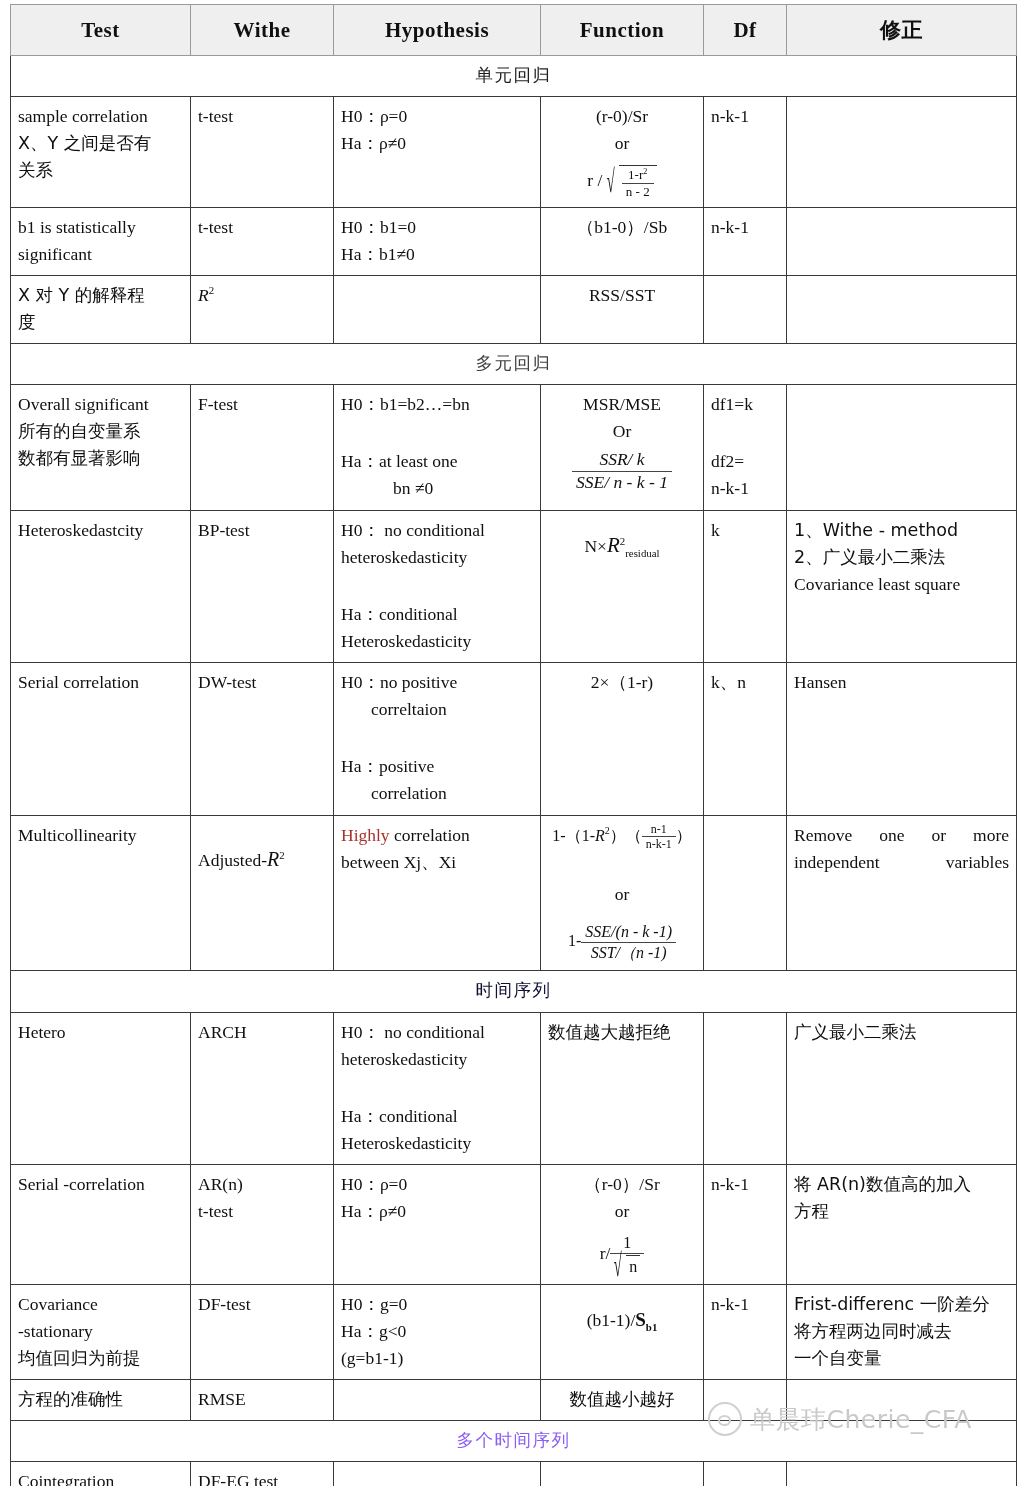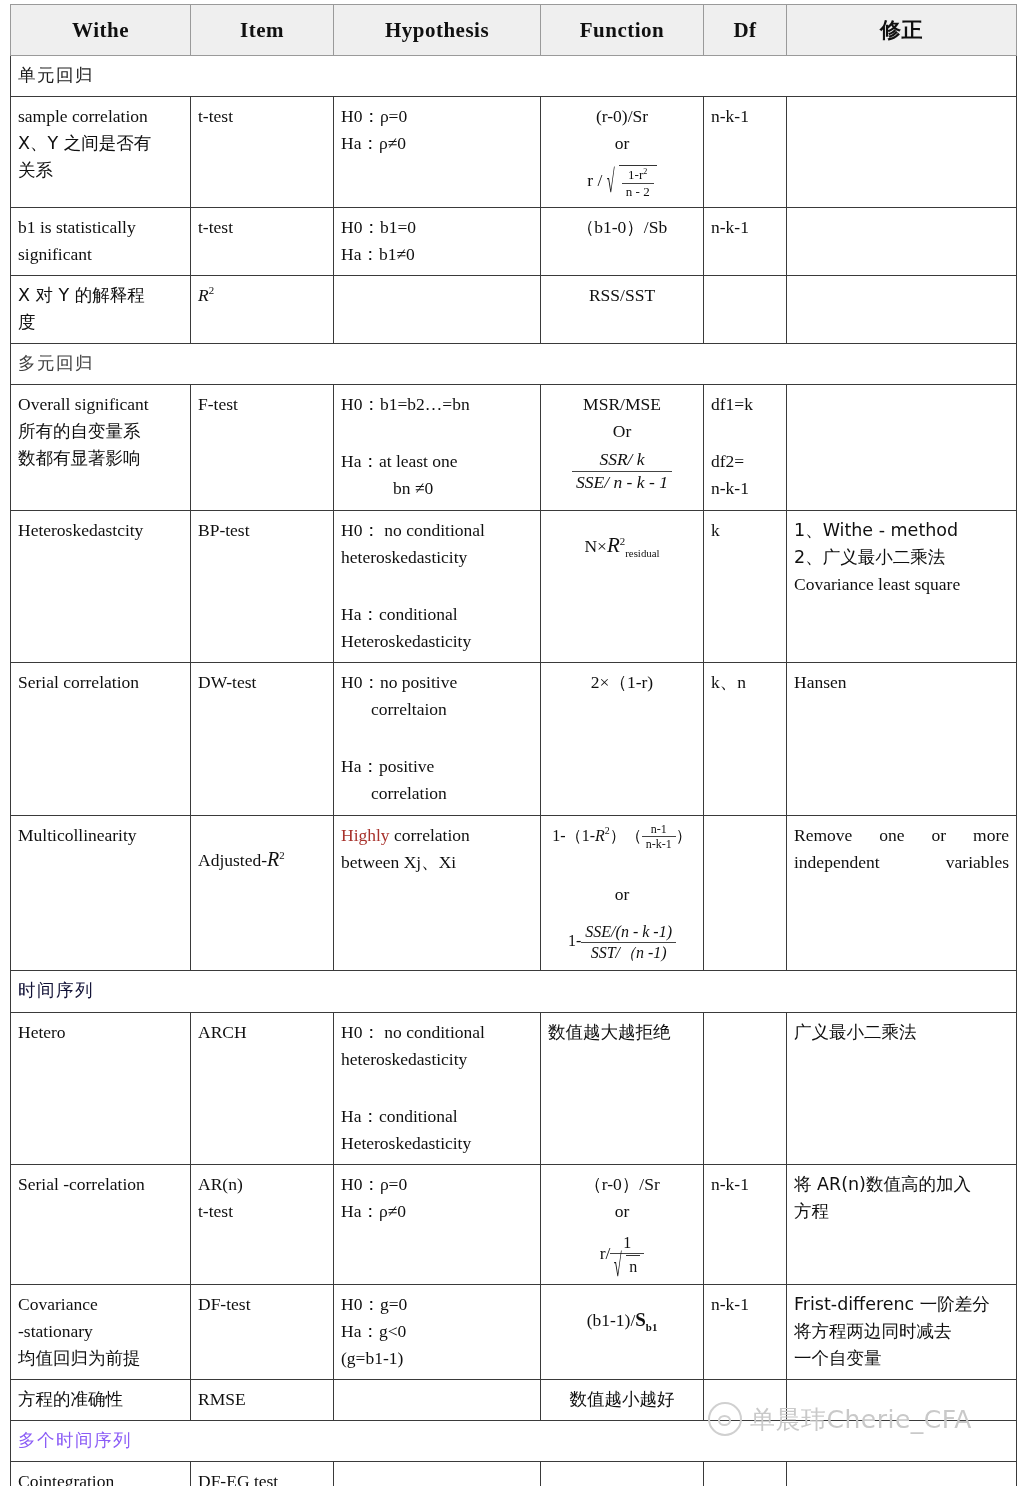--- a/index.html
+++ b/index.html
@@ -44,20 +44,21 @@
     font-size:21px;
     height:42px;
     padding:4px 3px;
     border-color:#9a9a9a;
     letter-spacing:.5px;
   }
   tr.head td.cjk{font-family:"DejaVu Sans","Liberation Sans",sans-serif;font-weight:bold;}
 
   
   td.band{
+    text-align:center;
     vertical-align:middle;
     font-family:Liberation Serif, serif;
     font-size:18px;
     font-weight:normal;
     height:26px;
     padding:3px 0;
     letter-spacing:1.5px;
     border-left-color:#3a3a3a;border-right-color:#3a3a3a;
   }
   td.band-orange{background:#c0662c;color:#1c1c1c;border-top-color:#a8551f;border-bottom-color:#a8551f;}
@@ -133,22 +134,22 @@
       <col class="c-item">
         <col class="c-test">
         <col class="c-hyp">
       <col class="c-fun">
         <col class="c-df">
         <col class="c-fix">
     </colgroup>
     <tbody>
 
       <tr class="head">
+        <td>Test</td>
         <td>Withe</td>
-        <td>Item</td>
         <td>Hypothesis</td>
         <td>Function</td>
         <td>Df</td>
         <td class="cjk">修正</td>
       </tr>
 
       <tr>
         <td class="band band-orange" colspan="6">单元回归</td>
       </tr>
 

